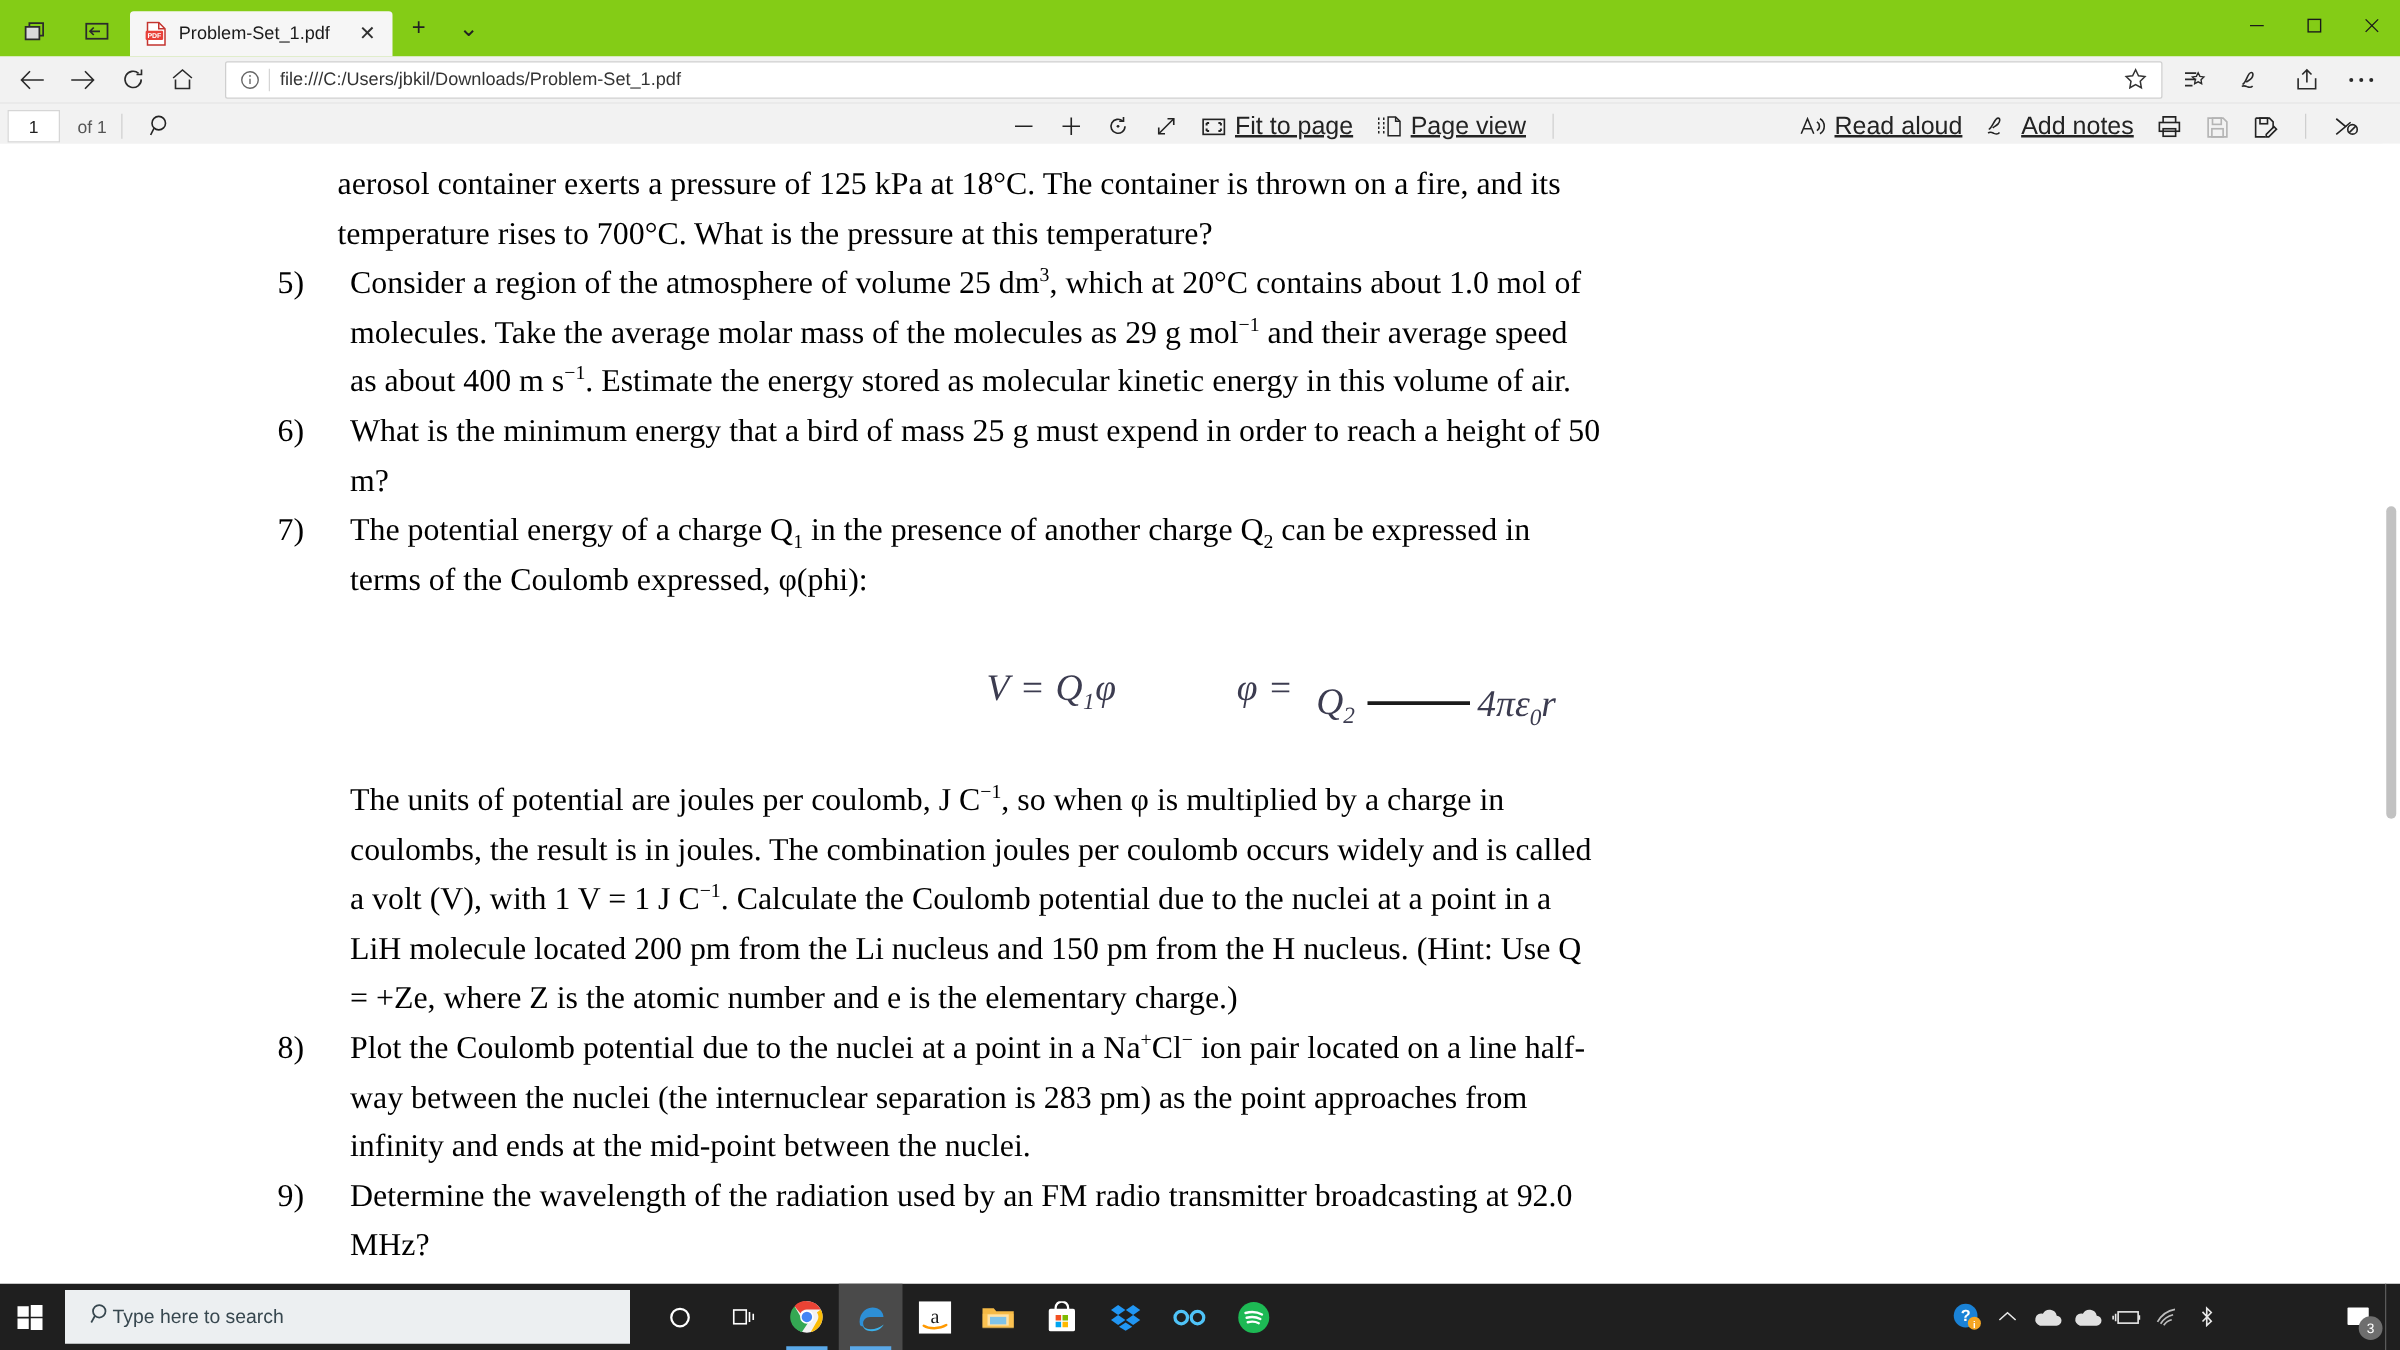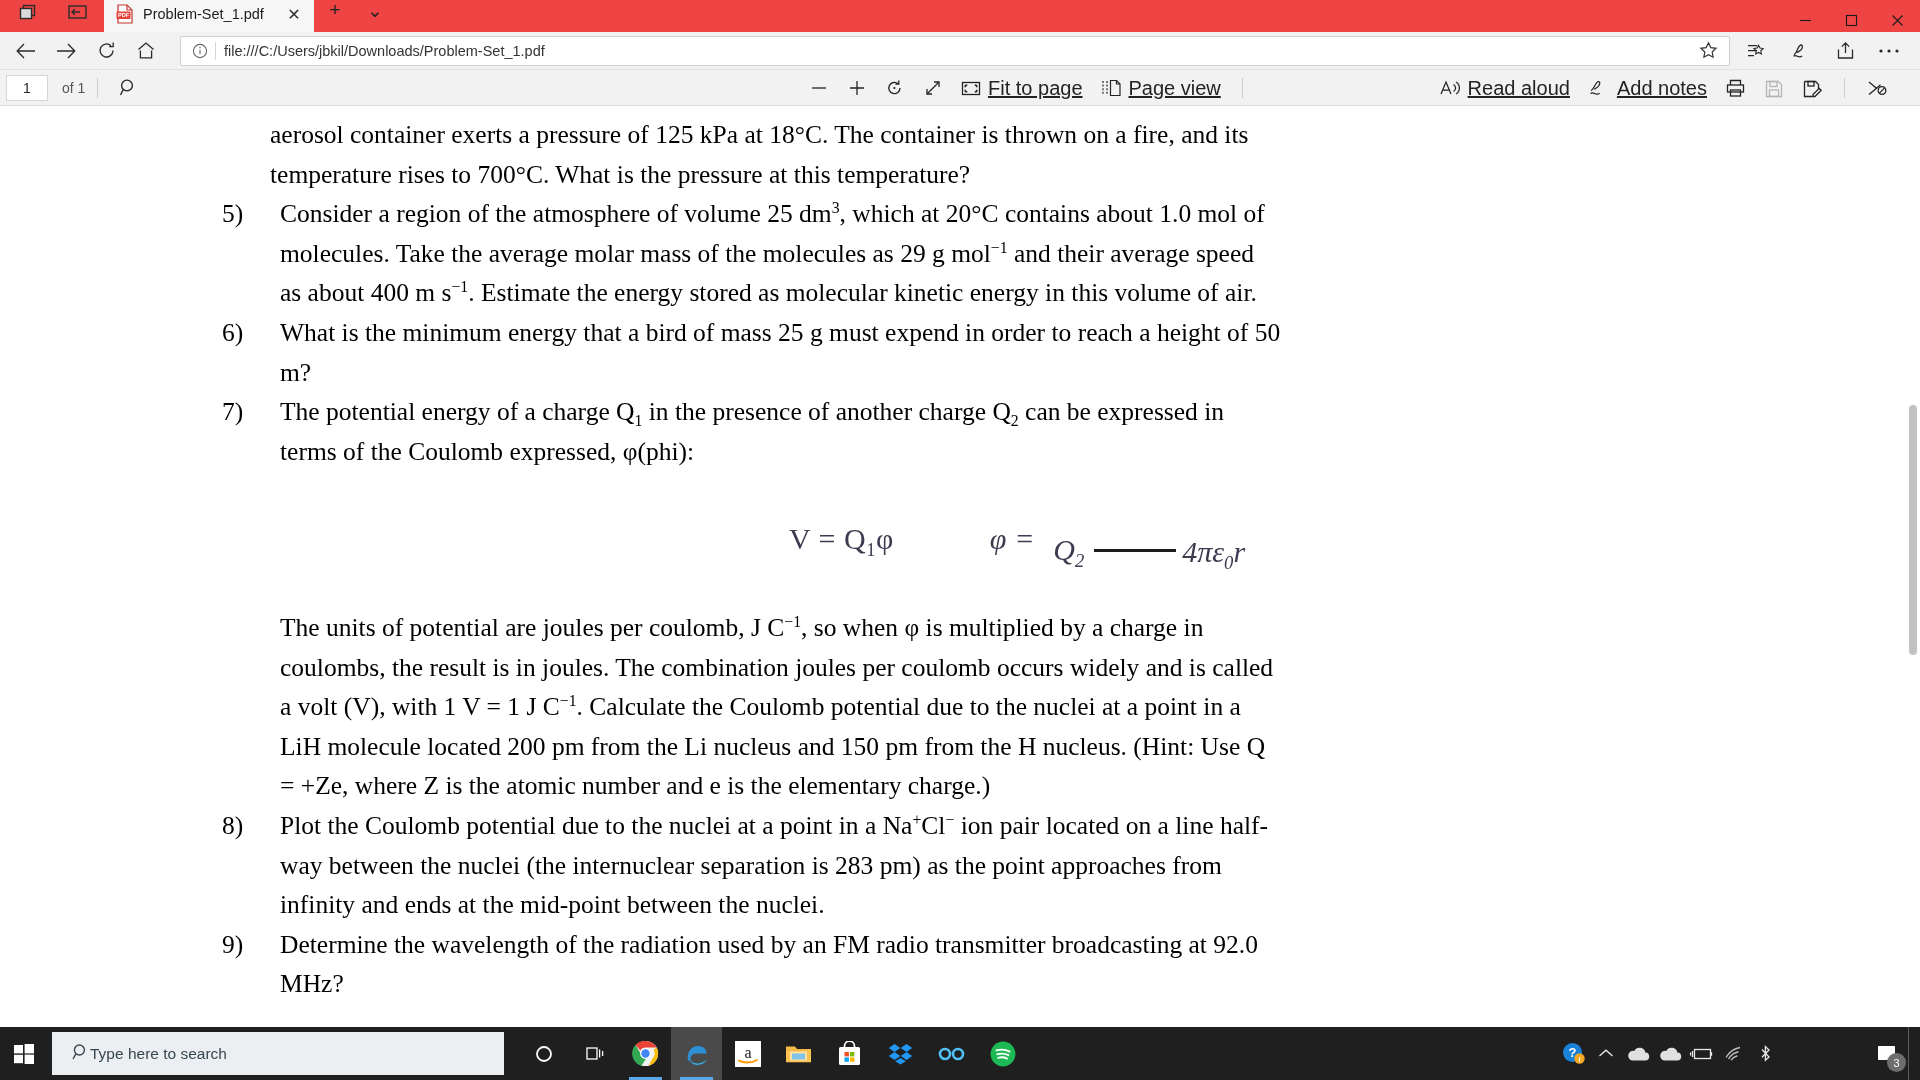--- a/index.html
+++ b/index.html
@@ -6,22 +6,22 @@
   html, body {
     width: 1920px; height: 1080px;
     overflow: hidden;
     font-family: "Liberation Sans", sans-serif;
     background: #ffffff;
   }
   body { position: relative; }
 
   
   .titlebar {
-    height: 32px;
-    background: #ef4444;
+    height: 45px;
+    background: #84cc16;
     display: flex;
     align-items: flex-end;
     position: relative;
   }
   .tb-left-icons {
     display: flex; align-items: center;
     height: 40px; padding: 0 8px 0 10px;
     gap: 14px;
   }
   .tb-icon-btn {
@@ -156,21 +156,21 @@
 
   
   .docarea {
     position: absolute;
     left: 0; top: 115px; right: 0; bottom: 53px;
     background: #ffffff;
     overflow: hidden;
   }
   .page {
     position: absolute;
-    left: 0; top: 0; right: 0;
+    left: 0; top: 12px; right: 0;
     padding: 0px 190px 0 270px;
     font-family: "Liberation Serif", serif;
     font-size: 25.5px;
     line-height: 39.6px;
     color: #000;
   }
   .qrow {
     display: flex;
     align-items: flex-start;
   }
@@ -186,21 +186,21 @@
   
   .eqblock {
     display: flex; align-items: center;
     justify-content: center;
     gap: 96px;
     margin: 34px 0 36px 0;
     padding-left: 30px;
     font-family: "Liberation Serif", serif;
     color: #3c3c50;
   }
-  .eq1 { font-size: 30px; letter-spacing: 0.5px; }
+  .eq1 { font-size: 30px; font-style: italic; letter-spacing: 0.5px; }
   .eqfrac { display: flex; align-items: center; gap: 10px; font-size: 30px; }
   .frac {
     display: inline-flex; flex-direction: row; align-items: center;
     font-style: italic;
     margin-top: 24px;
   }
   .frac .num { padding: 0 10px 2px 10px; }
   .frac .bar { height: 3px; background: #1b1b1b; width: 100%; min-width: 82px; }
   .frac .den { padding: 3px 6px 0 6px; }
 

